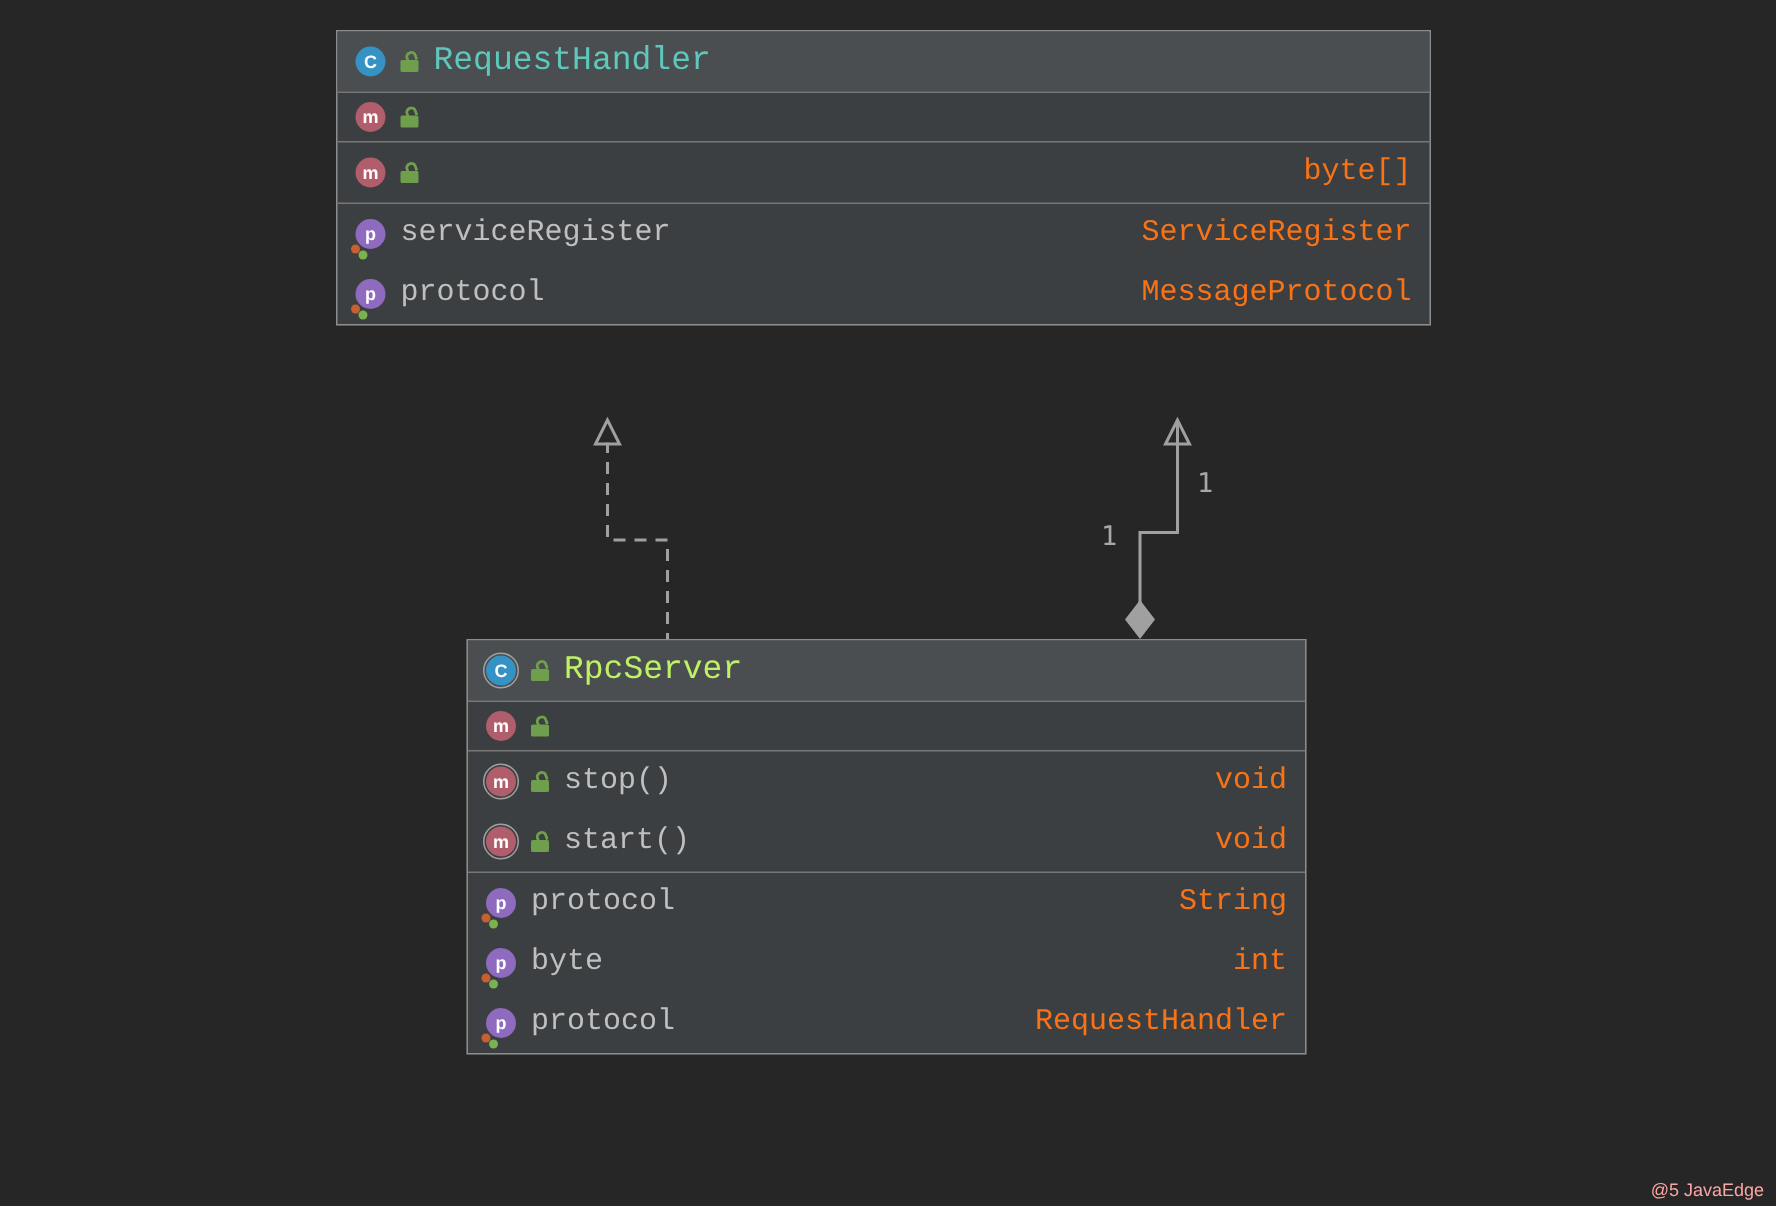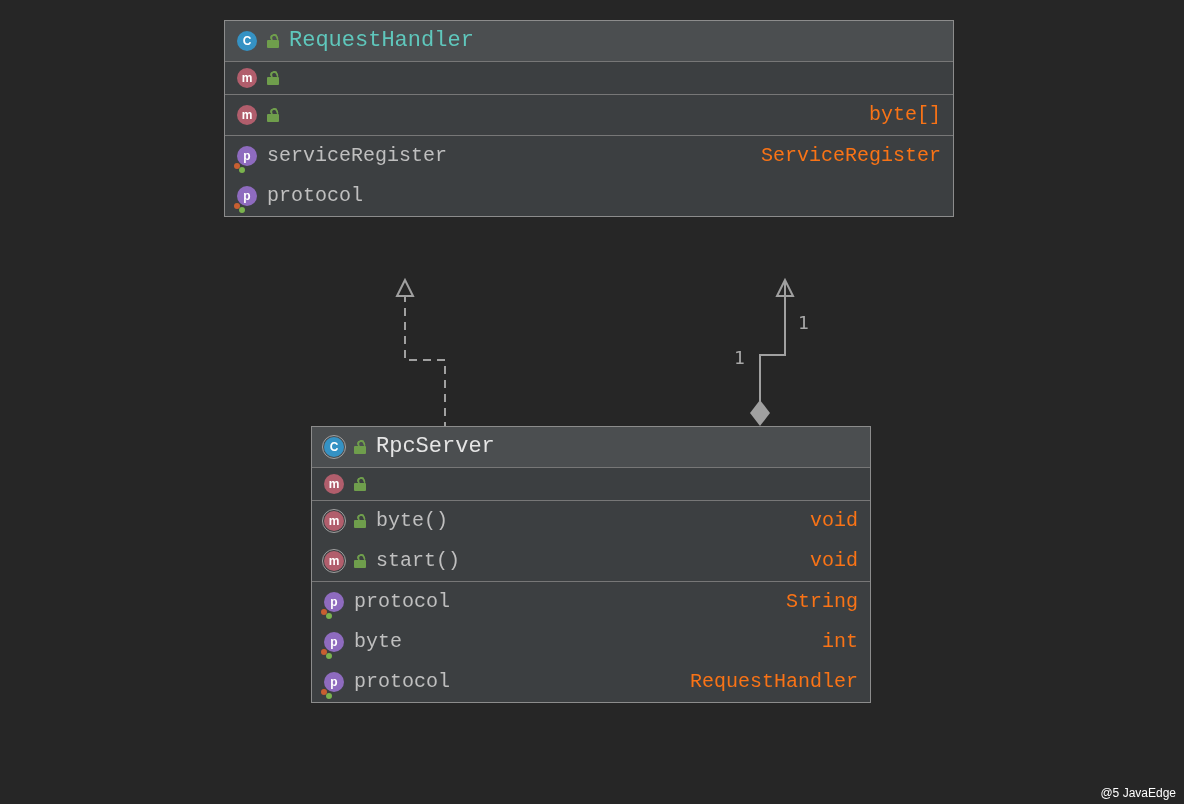--- a/index.html
+++ b/index.html
@@ -19,39 +19,39 @@
   .rowline{border-top:1px solid #777}
   .row{
     display:flex;align-items:center;gap:10px;
     padding:6px 12px;
     font-size:20px;line-height:28px;
     color:#bfbfbf;
   }
   .header{background:#4b4e50}
   .title{font-size:22px}
   .title.teal{color:#5fc7bc}
-  .title.white{color:#e5e5e5}
+  .title.white{color:#bef264}
   .spacer{flex:1}
   .rtype{color:#f97316;white-space:nowrap}
   .label{white-space:nowrap}
   
   .ic{width:20px;height:20px;border-radius:50%;display:flex;align-items:center;justify-content:center;font:700 12px/1 sans-serif;color:#fff;position:relative;flex:0 0 20px}
   .ic.c{background:#3592c4}
   .ic.m{background:#b15e6c}
   .ic.p{background:#8e6bbf}
   .ic .t{font-size:12px}
   .halo::before{content:"";position:absolute;inset:-2px;border:1px solid #a0a0a0;border-radius:50%}
   .dots::after{content:"";position:absolute;left:-3px;bottom:-3px;width:6px;height:6px;border-radius:50%;background:#c85f31;box-shadow:5px 4px 0 0 #7ab34d}
   
   .lock{width:12px;height:14px;position:relative;flex:0 0 12px}
   .lock .body{position:absolute;bottom:0;left:0;width:12px;height:8px;background:#6f9e4c;border-radius:1px}
   .lock .sh{position:absolute;top:0;left:3px;width:8px;height:7px;border:2px solid #6f9e4c;border-bottom:none;border-radius:6px 6px 0 0;transform:rotate(-20deg)}
   .watermark{
     position:absolute;right:8px;bottom:4px;
-    font:12px sans-serif;color:#ffffff;
+    font:12px sans-serif;color:#fca5a5;
   }
   .cardlabel{position:absolute;color:#a8a8a8;font:18px 'Consolas',monospace}
 </style>
 </head>
 <body>
 
 <div class="canvas">
 
   <svg class="connectors">
 
@@ -105,20 +105,21 @@
       <span class="label">serviceRegister</span>
       <span class="spacer"></span>
       <span class="rtype">ServiceRegister</span>
     </div>
     <div class="row">
       <span class="ic p dots">
           <span class="t">p</span>
         </span>
       <span class="label">protocol</span>
       <span class="spacer"></span>
+      <span class="rtype">MessageProtocol</span>
     </div>
   </div>
 
   <div class="classbox" style="left:311px;top:426px;width:560px">
     <div class="row header">
       <span class="ic c halo">
           <span class="t">C</span>
         </span>
       <span class="lock">
           <span class="sh"></span>
@@ -138,21 +139,21 @@
       <span class="rtype"></span>
     </div>
     <div class="row rowline">
       <span class="ic m halo">
           <span class="t">m</span>
         </span>
       <span class="lock">
           <span class="sh"></span>
           <span class="body"></span>
         </span>
-      <span class="label">byte()</span>
+      <span class="label">stop()</span>
       <span class="spacer"></span>
       <span class="rtype">void</span>
     </div>
     <div class="row">
       <span class="ic m halo">
           <span class="t">m</span>
         </span>
       <span class="lock">
           <span class="sh"></span>
           <span class="body"></span>

